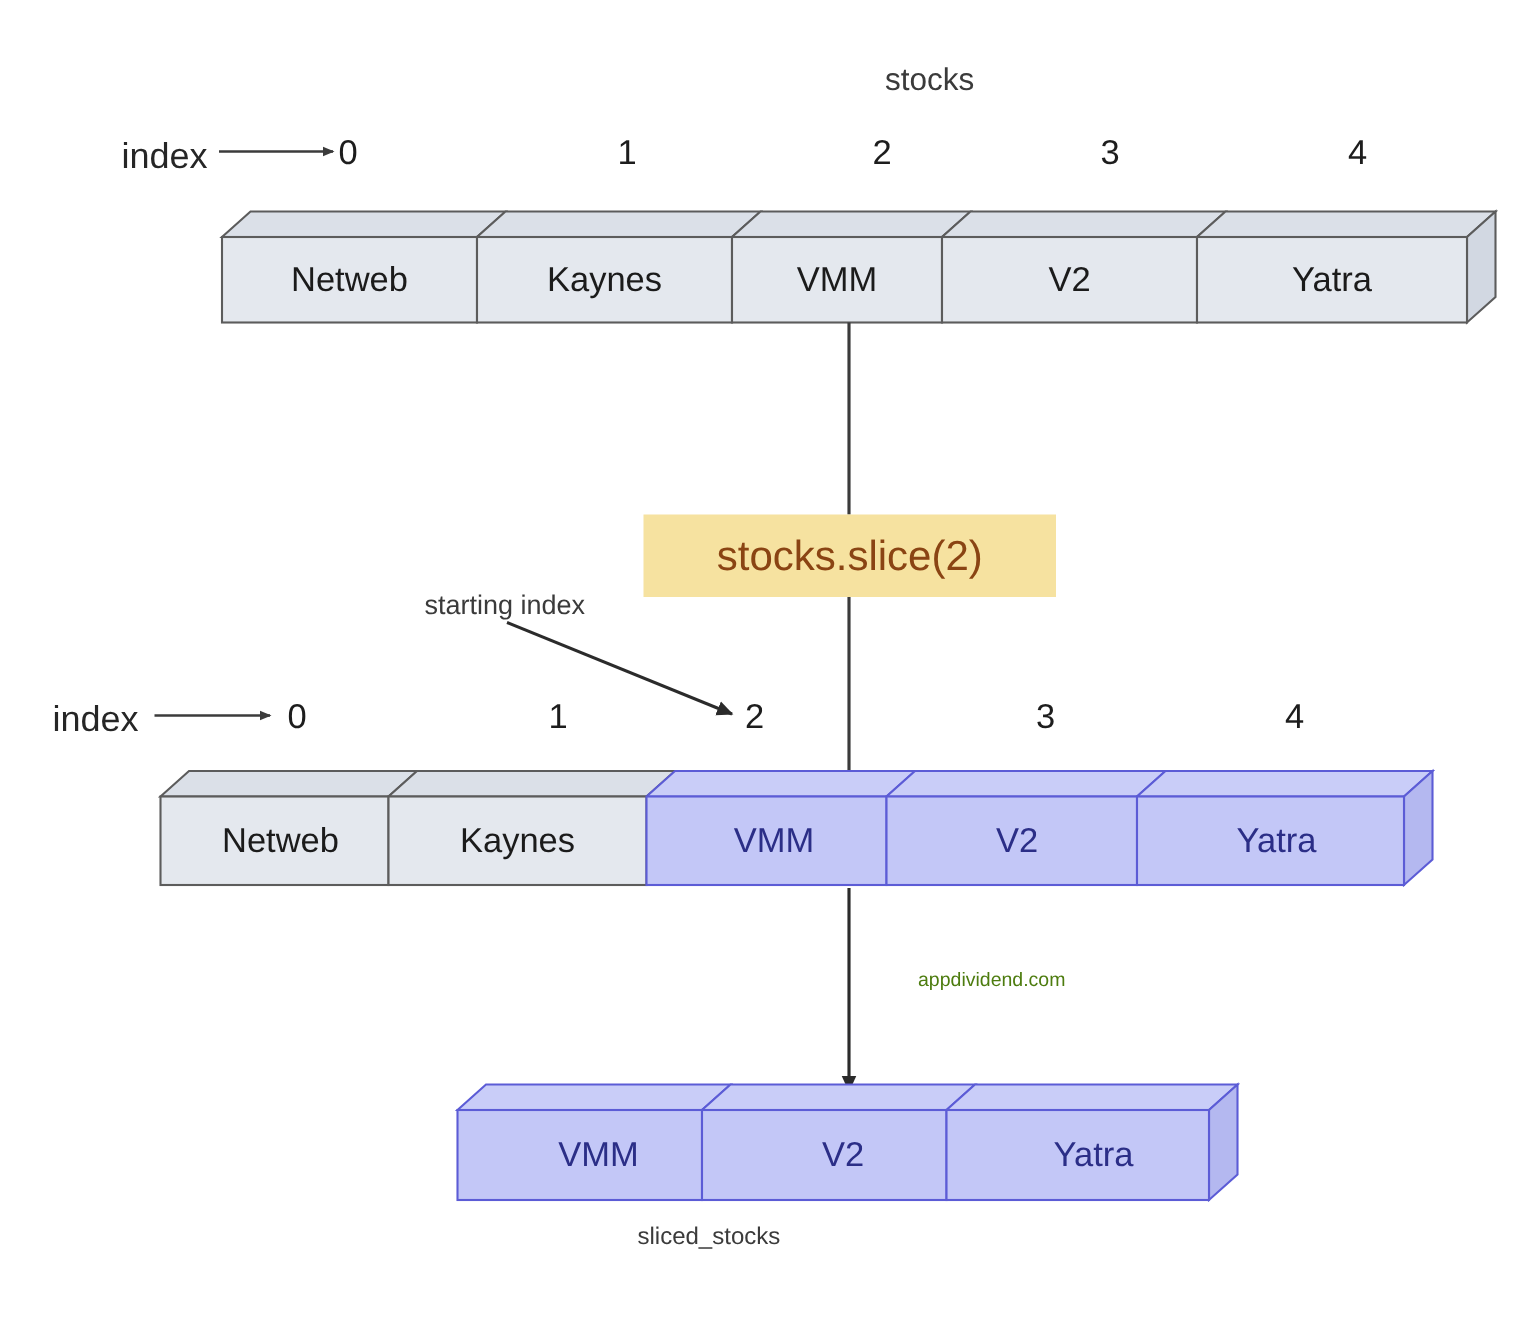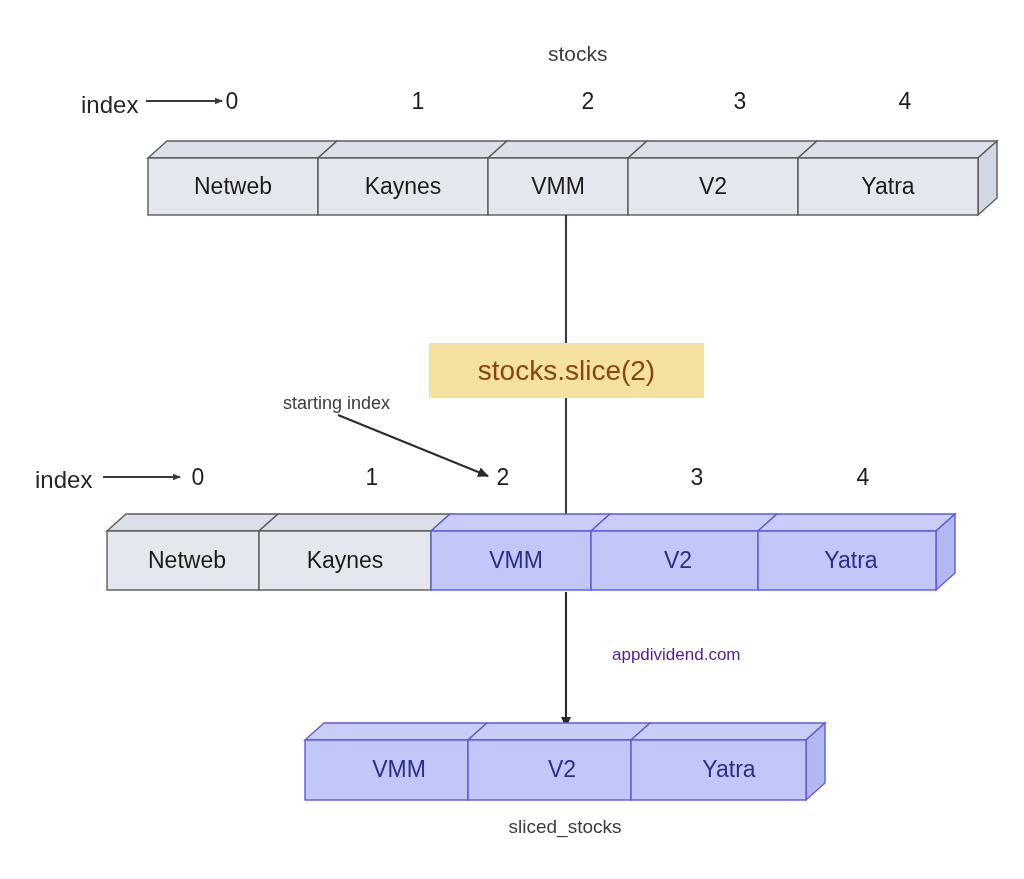--- a/index.html
+++ b/index.html
@@ -19,46 +19,47 @@
     overflow: hidden;
     background: #ffffff;
   }
   .abs { position: absolute; }
 
   
   .title-label {
     font-size: 21px;
     color: #3b3b3b;
     white-space: nowrap;
+    margin-left: 42px;
   }
   .index-word {
     font-size: 24px;
     color: #262626;
     white-space: nowrap;
   }
   .index-num {
     font-size: 23px;
     color: #1d1d1d;
     text-align: center;
     white-space: nowrap;
   }
   .annot-label {
     font-size: 18px;
     color: #3b3b3b;
     white-space: nowrap;
   }
   .watermark {
-    font-size: 17px;
-    color: #4c1d95;
+    font-size: 13px;
+    color: #4d7c0f;
     white-space: nowrap;
   }
   .bottom-caption {
-    font-size: 19px;
+    font-size: 16px;
     color: #3b3b3b;
-    text-align: center;
+    text-align: left;
     white-space: nowrap;
   }
 
   
   svg.layer { position: absolute; left: 0; top: 0; overflow: visible; }
   .cell-text {
     font-family: "Liberation Sans", "DejaVu Sans", sans-serif;
     text-anchor: middle;
     dominant-baseline: middle;
   }

